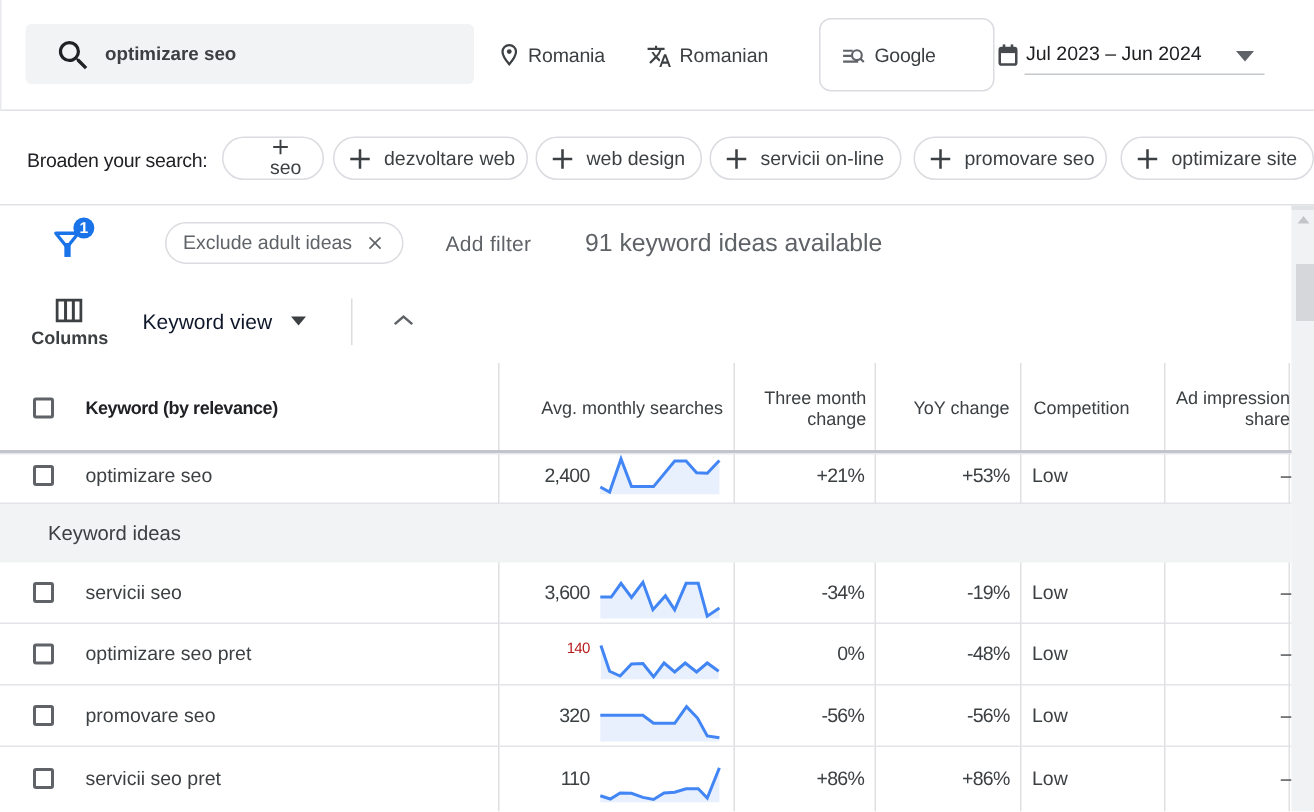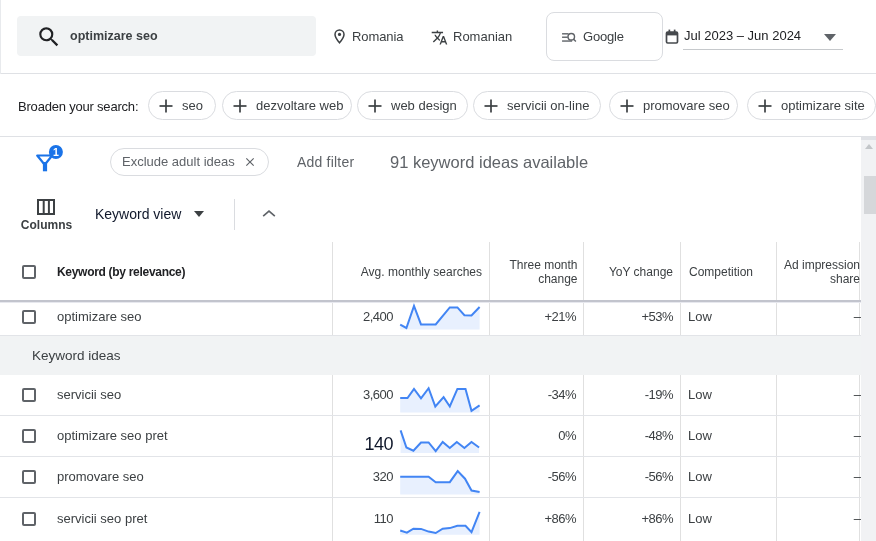--- a/index.html
+++ b/index.html
@@ -52,21 +52,21 @@
 <rect x="3" y="0.6" width="1.7" height="3" fill="#46494d"></rect>
 <rect x="8.3" y="0.6" width="1.7" height="3" fill="#46494d"></rect>
 </svg>
 <div class="abs" style="left:684px;top:14px;height:44px;line-height:44px;font-size:13px;color:#202124;">Jul 2023 – Jun 2024</div>
 <div class="abs" style="left:683px;top:49px;width:160px;height:1px;background:#c6c9cc;"></div>
 <div class="abs" style="left:824px;top:34px;width:0;height:0;border-left:6px solid transparent;border-right:6px solid transparent;border-top:7px solid #5f6368;"></div>
 
 <div class="abs" style="left:0;top:74px;width:876px;height:63px;background:#fff;border-bottom:1px solid #dfe1e5;"></div>
 <div class="abs" style="left:18px;top:85px;height:44px;line-height:44px;font-size:13px;letter-spacing:-0.2px;color:#202124;">Broaden your search:</div>
 
-<div class="chip" style="left:148px;width:68px;">
+<div class="chip" style="left:148px;width:68px;flex-direction:column;">
   <svg width="16" height="16" viewBox="0 0 16 16" fill="none" stroke="#3c4043" stroke-width="1.7">
       <line x1="8" y1="1.5" x2="8" y2="14.5"></line>
       <line x1="1.5" y1="8" x2="14.5" y2="8"></line>
     </svg>
   <span class="lbl">seo</span>
 </div>
 <div class="chip" style="left:222px;width:130px;">
   <svg width="16" height="16" viewBox="0 0 16 16" fill="none" stroke="#3c4043" stroke-width="1.7">
       <line x1="8" y1="1.5" x2="8" y2="14.5"></line>
       <line x1="1.5" y1="8" x2="14.5" y2="8"></line>
@@ -176,21 +176,21 @@
   <path d="M400.2,398 407.5,398 414,388.9 421,398.3 428.6,388.2 435.3,406.5 443.6,397.2 449.8,406.5 457.4,388.9 465.5,388.9 471.5,410.8 479.6,405.4 479.6,412.4 400.2,412.4 Z" fill="#e8f0fe"></path>
   <path d="M400.2,398 407.5,398 414,388.9 421,398.3 428.6,388.2 435.3,406.5 443.6,397.2 449.8,406.5 457.4,388.9 465.5,388.9 471.5,410.8 479.6,405.4" fill="none" stroke="#4285f4" stroke-width="2"></path>
 </svg>
 <div class="abs r" style="left:500px;top:373px;width:76px;height:44px;line-height:44px;font-size:13px;letter-spacing:-0.5px;color:#3c4043;">-34%</div>
 <div class="abs r" style="left:600px;top:373px;width:73px;height:44px;line-height:44px;font-size:13px;letter-spacing:-0.5px;color:#3c4043;">-19%</div>
 <div class="abs" style="left:688px;top:373px;height:44px;line-height:44px;font-size:13px;color:#3c4043;">Low</div>
 <div class="abs r" style="left:790px;top:373px;width:71px;height:44px;line-height:44px;font-size:13px;color:#3c4043;">–</div>
 
 <div class="cb" style="left:22px;top:429px;"></div>
 <div class="abs" style="left:57px;top:414px;height:44px;line-height:44px;font-size:13px;color:#3c4043;">optimizare seo pret</div>
-<div class="abs r" style="left:330px;top:422px;width:63px;height:44px;line-height:44px;font-size:18px;letter-spacing:-0.5px;color:#0f172a;">140</div>
+<div class="abs r" style="left:330px;top:411px;width:63px;height:44px;line-height:44px;font-size:10px;letter-spacing:-0.5px;color:#b91c1c;">140</div>
 <svg class="abs" style="left:396px;top:419px;" width="88" height="36" viewBox="396 419 88 36">
   <path d="M400.6,430.4 406.4,447.5 413.4,450.7 421,442.6 428.6,442.4 435.7,451.2 442.7,442 449.8,448 456.8,442 464.4,448 471.5,442 479.1,447.5 479.1,452.9 400.6,452.9 Z" fill="#e8f0fe"></path>
   <path d="M400.6,430.4 406.4,447.5 413.4,450.7 421,442.6 428.6,442.4 435.7,451.2 442.7,442 449.8,448 456.8,442 464.4,448 471.5,442 479.1,447.5" fill="none" stroke="#4285f4" stroke-width="2"></path>
 </svg>
 <div class="abs r" style="left:500px;top:414px;width:76px;height:44px;line-height:44px;font-size:13px;letter-spacing:-0.5px;color:#3c4043;">0%</div>
 <div class="abs r" style="left:600px;top:414px;width:73px;height:44px;line-height:44px;font-size:13px;letter-spacing:-0.5px;color:#3c4043;text-align:right;">-48%</div>
 <div class="abs" style="left:688px;top:414px;height:44px;line-height:44px;font-size:13px;color:#3c4043;">Low</div>
 <div class="abs r" style="left:790px;top:414px;width:71px;height:44px;line-height:44px;font-size:13px;color:#3c4043;">–</div>
 
 <div class="cb" style="left:22px;top:470px;"></div>

